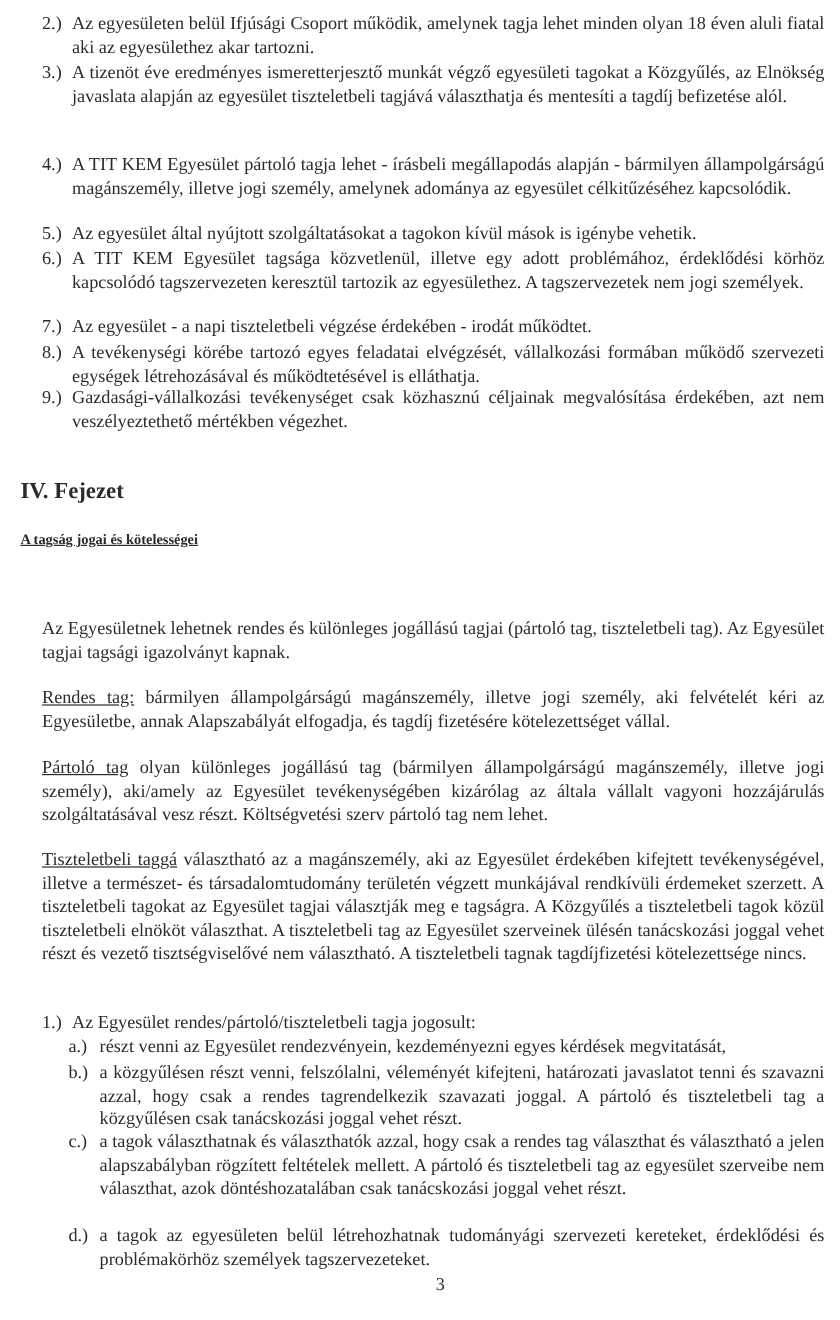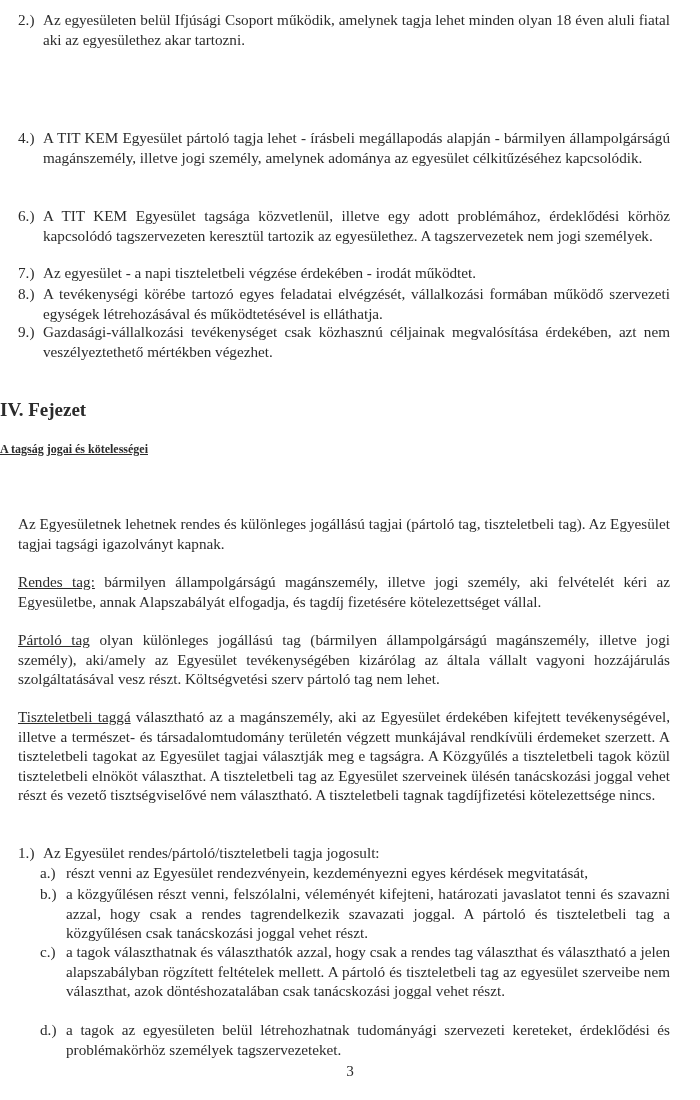--- a/index.html
+++ b/index.html
@@ -3,21 +3,21 @@
 <meta charset="utf-8">
 <style>
   html, body { margin: 0; padding: 0; background: #ffffff; }
   body {
     width: 700px; height: 1100px; overflow: hidden; position: relative;
     font-family: "Liberation Serif", "DejaVu Serif", serif;
     color: #2b2b2b;
     font-size: 15.2px;
     line-height: 19.5px;
   }
-  .page { position: absolute; left: 0; top: 0; width: 644px; height: 1100px; padding-left: 35px; }
+  .page { position: absolute; left: 17px; top: 0; width: 644px; height: 1100px; padding-left: 35px; }
   .block { position: absolute; left: 18px; width: 652px; text-align: justify; }
   .num-item { position: absolute; left: 18px; width: 652px; text-align: justify;
               padding-left: 25px; text-indent: -25px; box-sizing: border-box; }
   .sub-item { position: absolute; left: 40px; width: 630px; text-align: justify;
               padding-left: 26px; text-indent: -26px; box-sizing: border-box; }
   .num { display: inline-block; width: 25px; text-indent: 0; }
   .sub-num { display: inline-block; width: 26px; text-indent: 0; }
   .chapter { position: absolute; left: 0; width: 700px; text-align: left;
              font-weight: bold; font-size: 19px; top: 400px; }
   .subtitle { position: absolute; left: 0; width: 700px; 
@@ -27,22 +27,28 @@
   .page-number { position: absolute; left: 0; width: 700px; text-align: center; top: 1061px; }
 </style>
 </head>
 <body>
 
 <div class="page">
 
   <div class="num-item" style="top:10px">
     <span class="num">2.)</span><span>Az egyesületen belül Ifjúsági Csoport működik, amelynek tagja lehet minden olyan 18 éven aluli fiatal aki az egyesülethez akar tartozni.</span>
   </div>
+  <div class="num-item" style="top:51px">
+    <span class="num">3.)</span><span>A tizenöt éve eredményes ismeretterjesztő munkát végző egyesületi tagokat a Közgyűlés, az Elnökség javaslata alapján az egyesület tiszteletbeli tagjává választhatja és mentesíti a tagdíj befizetése alól.</span>
+  </div>
   <div class="num-item" style="top:128px">
     <span class="num">4.)</span><span>A TIT KEM Egyesület pártoló tagja lehet - írásbeli megállapodás alapján - bármilyen állampolgárságú magánszemély, illetve jogi személy, amelynek adománya az egyesület célkitűzéséhez kapcsolódik.</span>
+  </div>
+  <div class="num-item" style="top:185px">
+    <span class="num">5.)</span><span>Az egyesület által nyújtott szolgáltatásokat a tagokon kívül mások is igénybe vehetik.</span>
   </div>
   <div class="num-item" style="top:206px">
     <span class="num">6.)</span><span>A TIT KEM Egyesület tagsága közvetlenül, illetve egy adott problémához, érdeklődési körhöz kapcsolódó tagszervezeten keresztül tartozik az egyesülethez. A tagszervezetek nem jogi személyek.</span>
   </div>
   <div class="num-item" style="top:263px">
     <span class="num">7.)</span><span>Az egyesület - a napi tiszteletbeli végzése érdekében - irodát működtet.</span>
   </div>
   <div class="num-item" style="top:284px">
     <span class="num">8.)</span><span>A tevékenységi körébe tartozó egyes feladatai elvégzését, vállalkozási formában működő szervezeti egységek létrehozásával és működtetésével is elláthatja.</span>
   </div>

